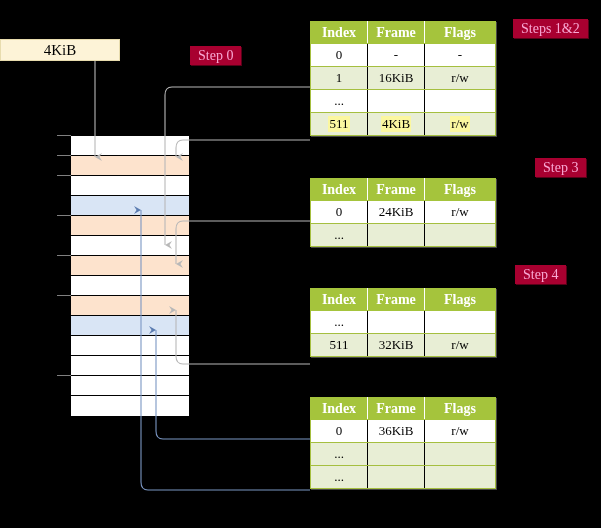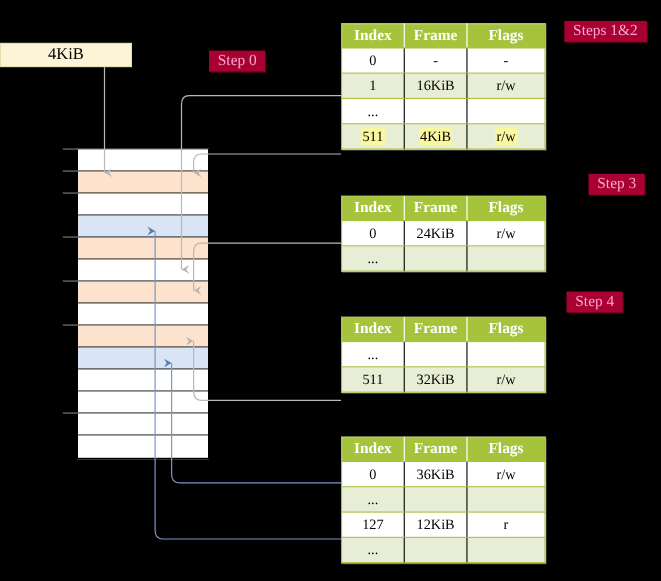--- a/index.html
+++ b/index.html
@@ -250,25 +250,20 @@
       <tr class="plain">
         <td class="col-index">0</td>
         <td class="col-frame">36KiB</td>
         <td class="col-flags">r/w</td>
       </tr>
       <tr class="alt">
         <td class="col-index">...</td>
         <td class="col-frame"></td>
         <td class="col-flags"></td>
       </tr>
-      <tr class="plain">
-        <td class="col-index">127</td>
-        <td class="col-frame">12KiB</td>
-        <td class="col-flags">r</td>
-      </tr>
       <tr class="alt">
         <td class="col-index">...</td>
         <td class="col-frame"></td>
         <td class="col-flags"></td>
       </tr>
     </tbody>
   </table>
 
 <svg class="wires" viewBox="0 0 601 528" xmlns="http://www.w3.org/2000/svg">
   <defs>

